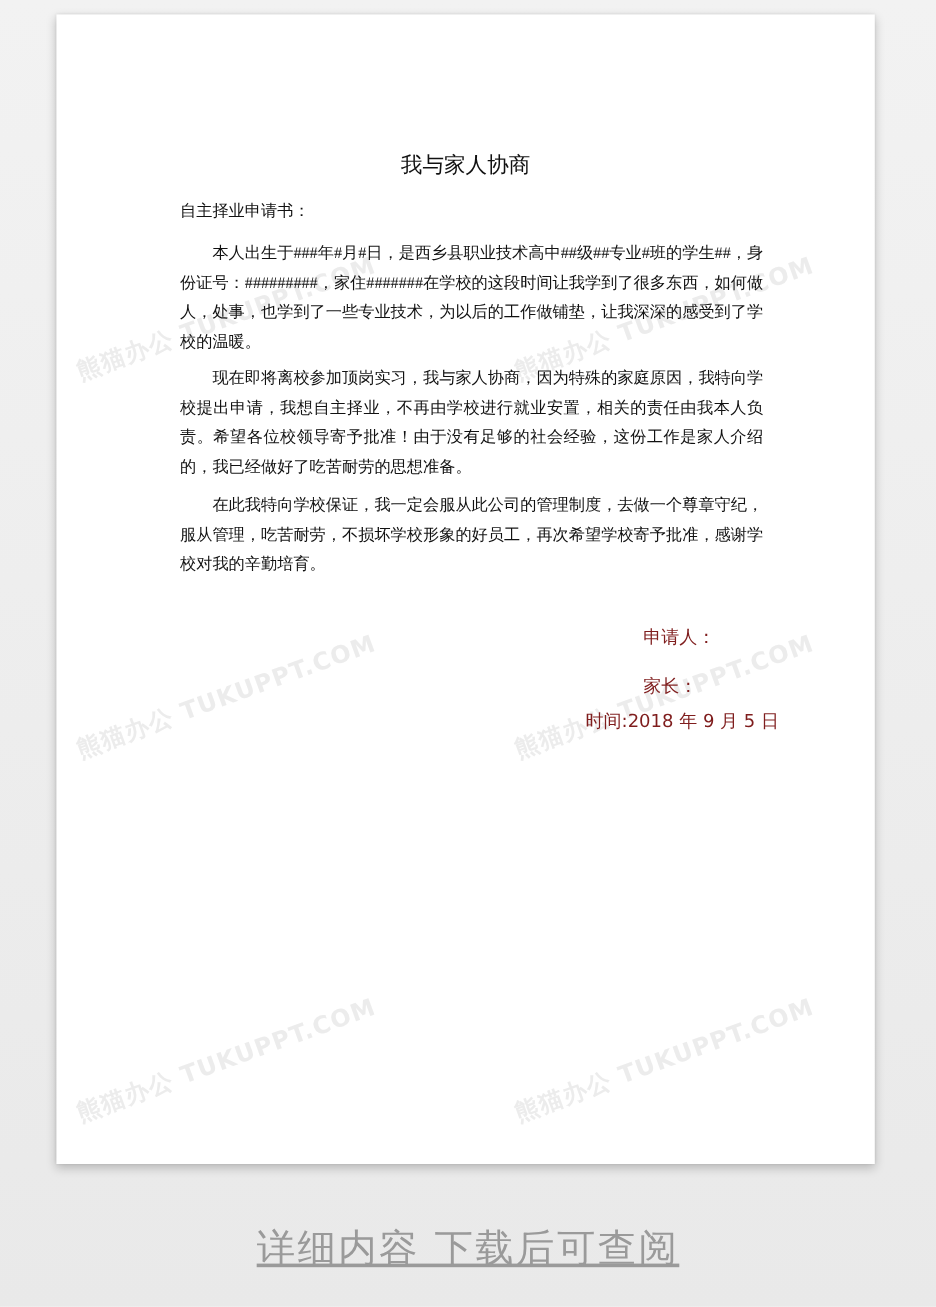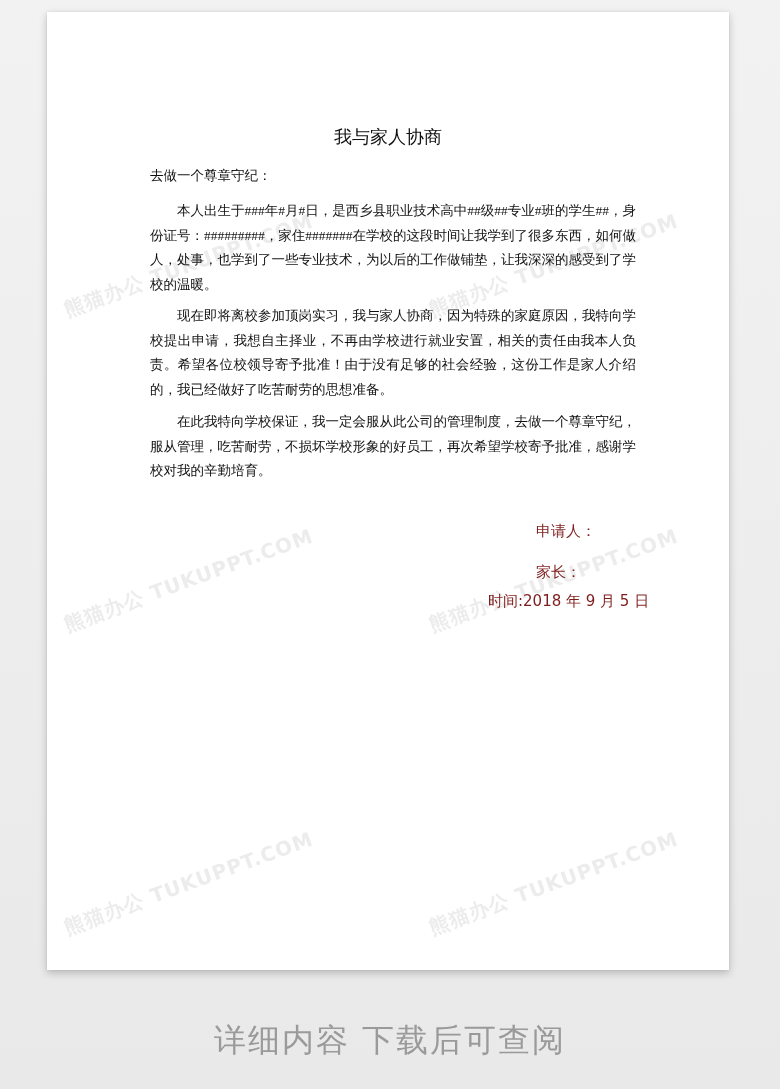--- a/index.html
+++ b/index.html
@@ -74,35 +74,36 @@
   .date { left: 441px; top: 580px; }
   .footer-note {
     position: absolute;
     left: 0;
     right: 0;
     top: 1019px;
     text-align: center;
     font-size: 32px;
     color: #9a9a9a;
     letter-spacing: 2px;
+    text-decoration: underline;
   }
 </style>
 </head>
 <body>
 
 <div class="page">
   <div class="watermark" style="left:10px; top:240px;">熊猫办公 TUKUPPT.COM</div>
   <div class="watermark" style="left:375px; top:240px;">熊猫办公 TUKUPPT.COM</div>
   <div class="watermark" style="left:10px; top:555px;">熊猫办公 TUKUPPT.COM</div>
   <div class="watermark" style="left:375px; top:555px;">熊猫办公 TUKUPPT.COM</div>
   <div class="watermark" style="left:10px; top:858px;">熊猫办公 TUKUPPT.COM</div>
   <div class="watermark" style="left:375px; top:858px;">熊猫办公 TUKUPPT.COM</div>
 
   <div class="doc-title">我与家人协商</div>
-  <div class="salutation">去做一个尊章守纪：</div>
+  <div class="salutation">自主择业申请书：</div>
 
   <div class="para p1">本人出生于###年#月#日，是西乡县职业技术高中##级##专业#班的学生##，身份证号：#########，家住#######在学校的这段时间让我学到了很多东西，如何做人，处事，也学到了一些专业技术，为以后的工作做铺垫，让我深深的感受到了学校的温暖。</div>
   <div class="para p3">在此我特向学校保证，我一定会服从此公司的管理制度，去做一个尊章守纪，服从管理，吃苦耐劳，不损坏学校形象的好员工，再次希望学校寄予批准，感谢学校对我的辛勤培育。</div>
   <div class="para p2">现在即将离校参加顶岗实习，我与家人协商，因为特殊的家庭原因，我特向学校提出申请，我想自主择业，不再由学校进行就业安置，相关的责任由我本人负责。希望各位校领导寄予批准！由于没有足够的社会经验，这份工作是家人介绍的，我已经做好了吃苦耐劳的思想准备。</div>
 
   <div class="sign applicant">申请人：</div>
   <div class="sign parent">家长：</div>
   <div class="sign date">时间:2018 年 9 月 5 日</div>
 </div>
 

